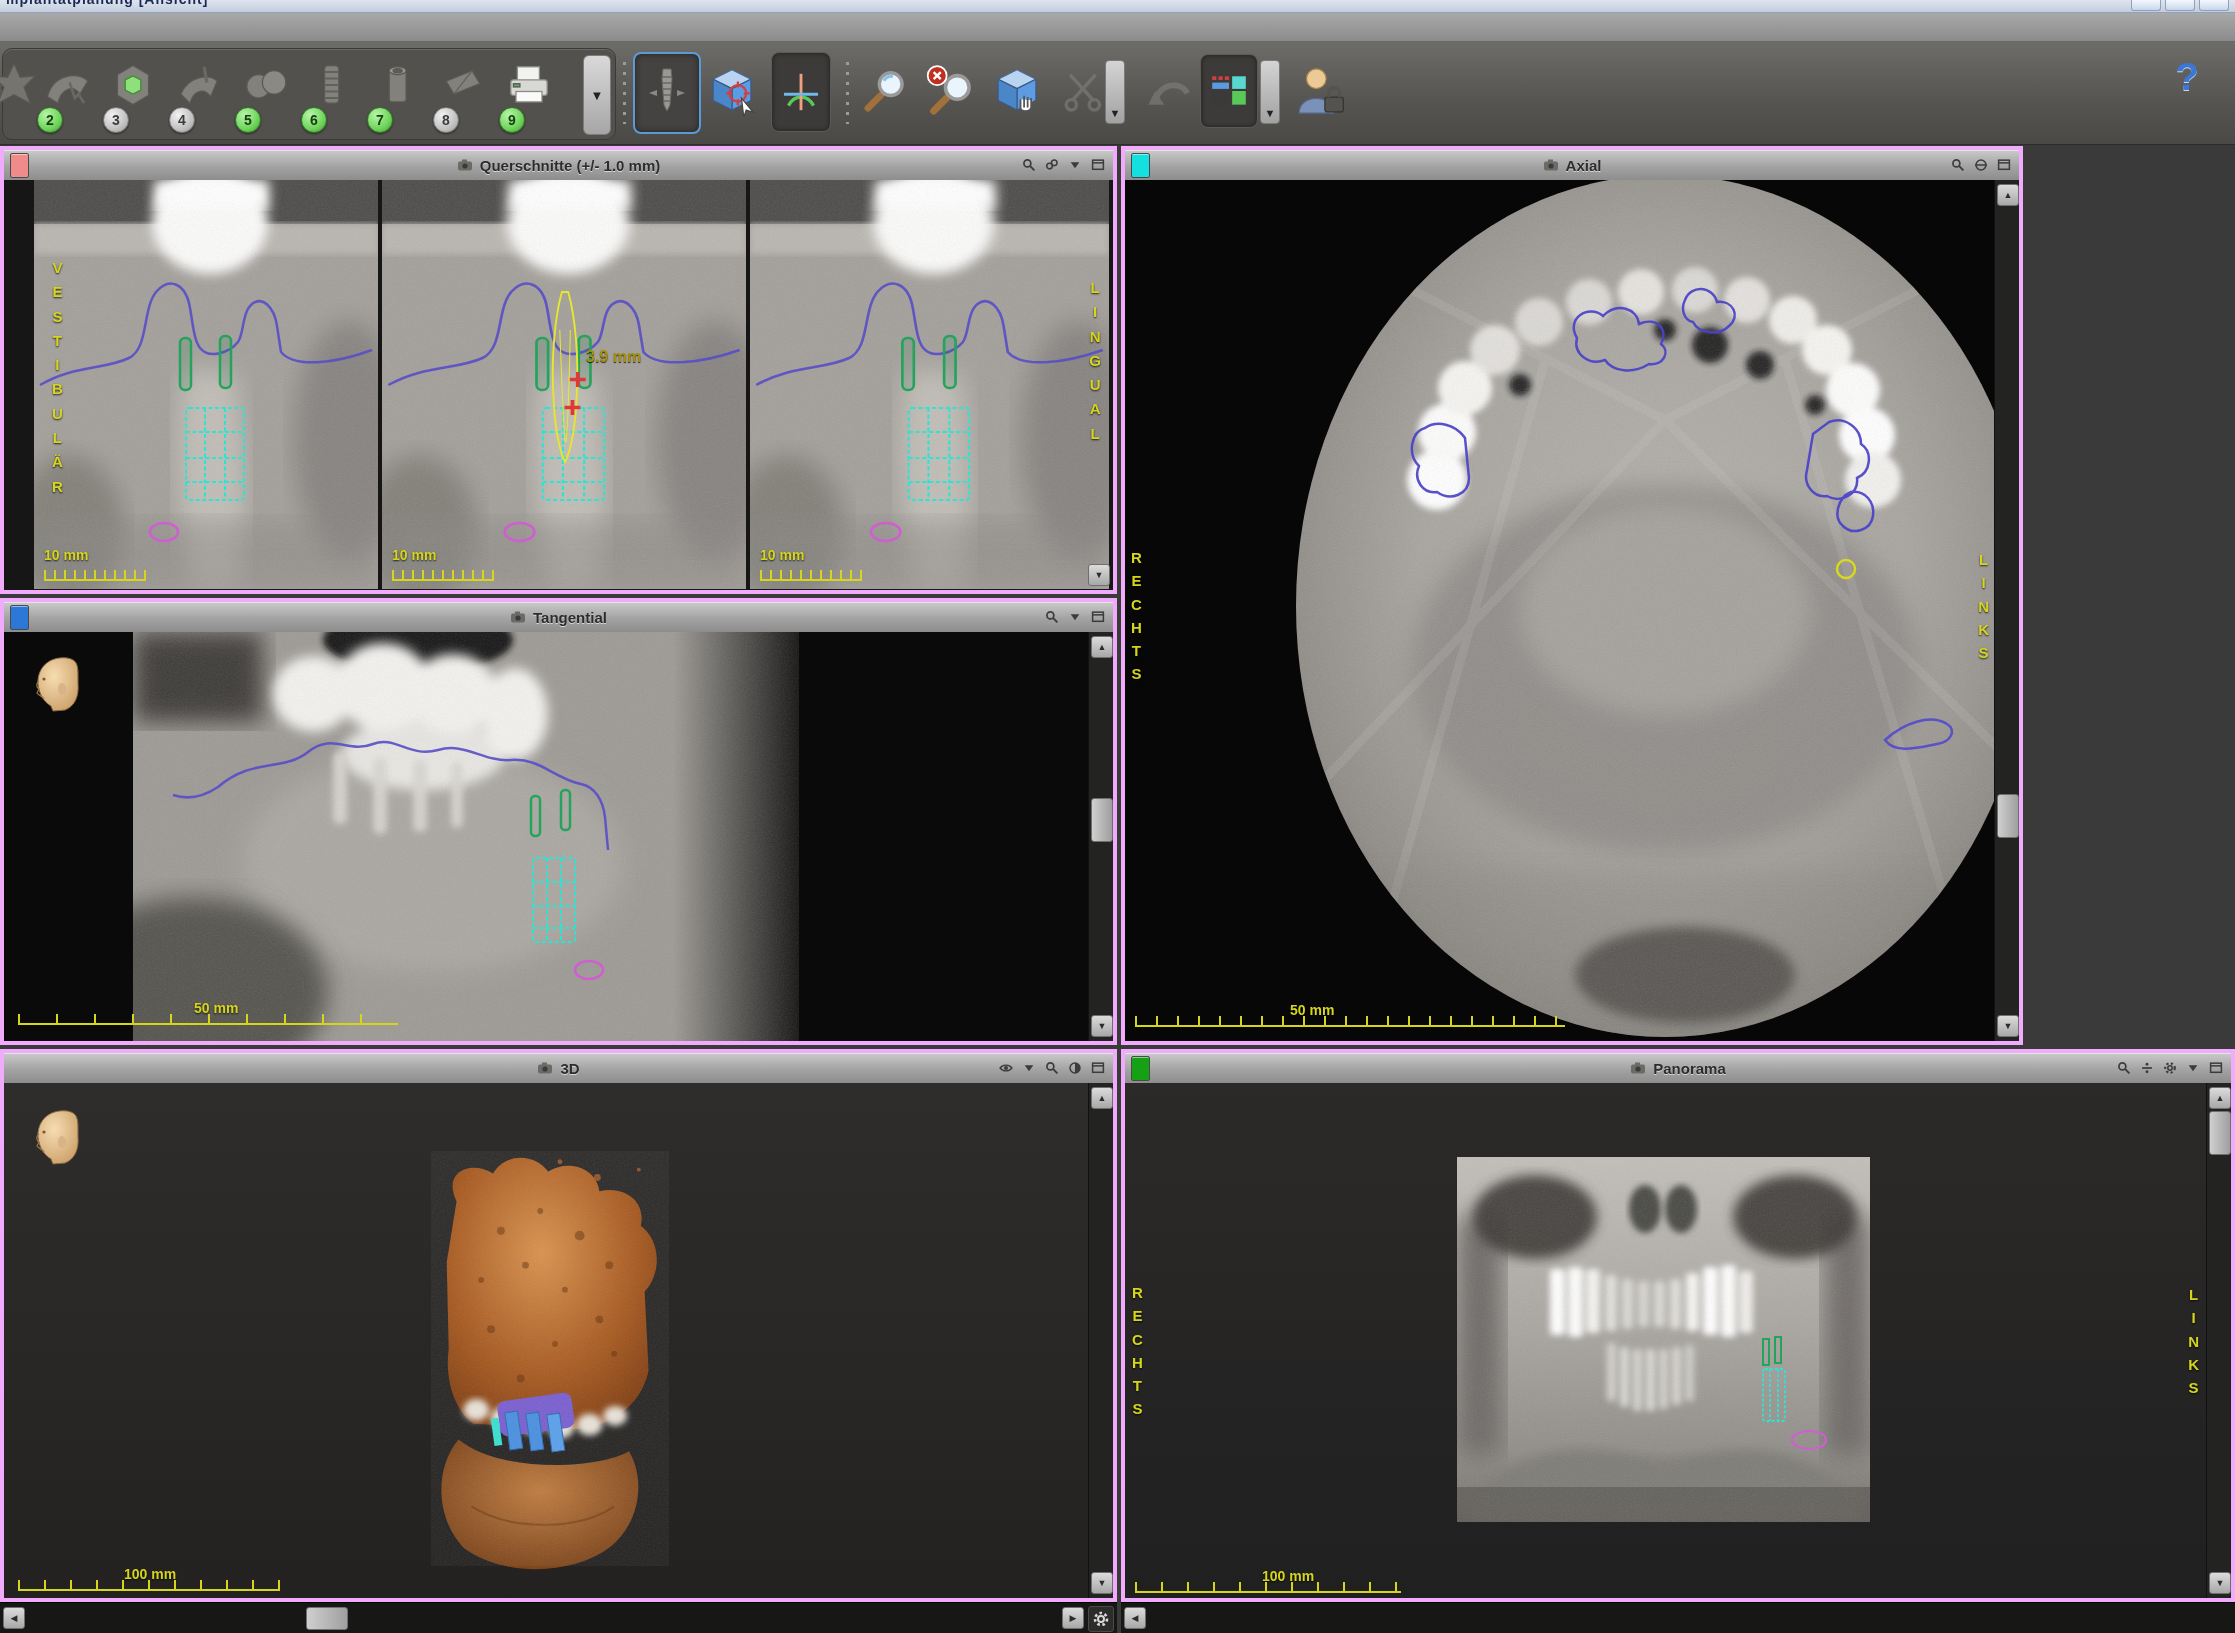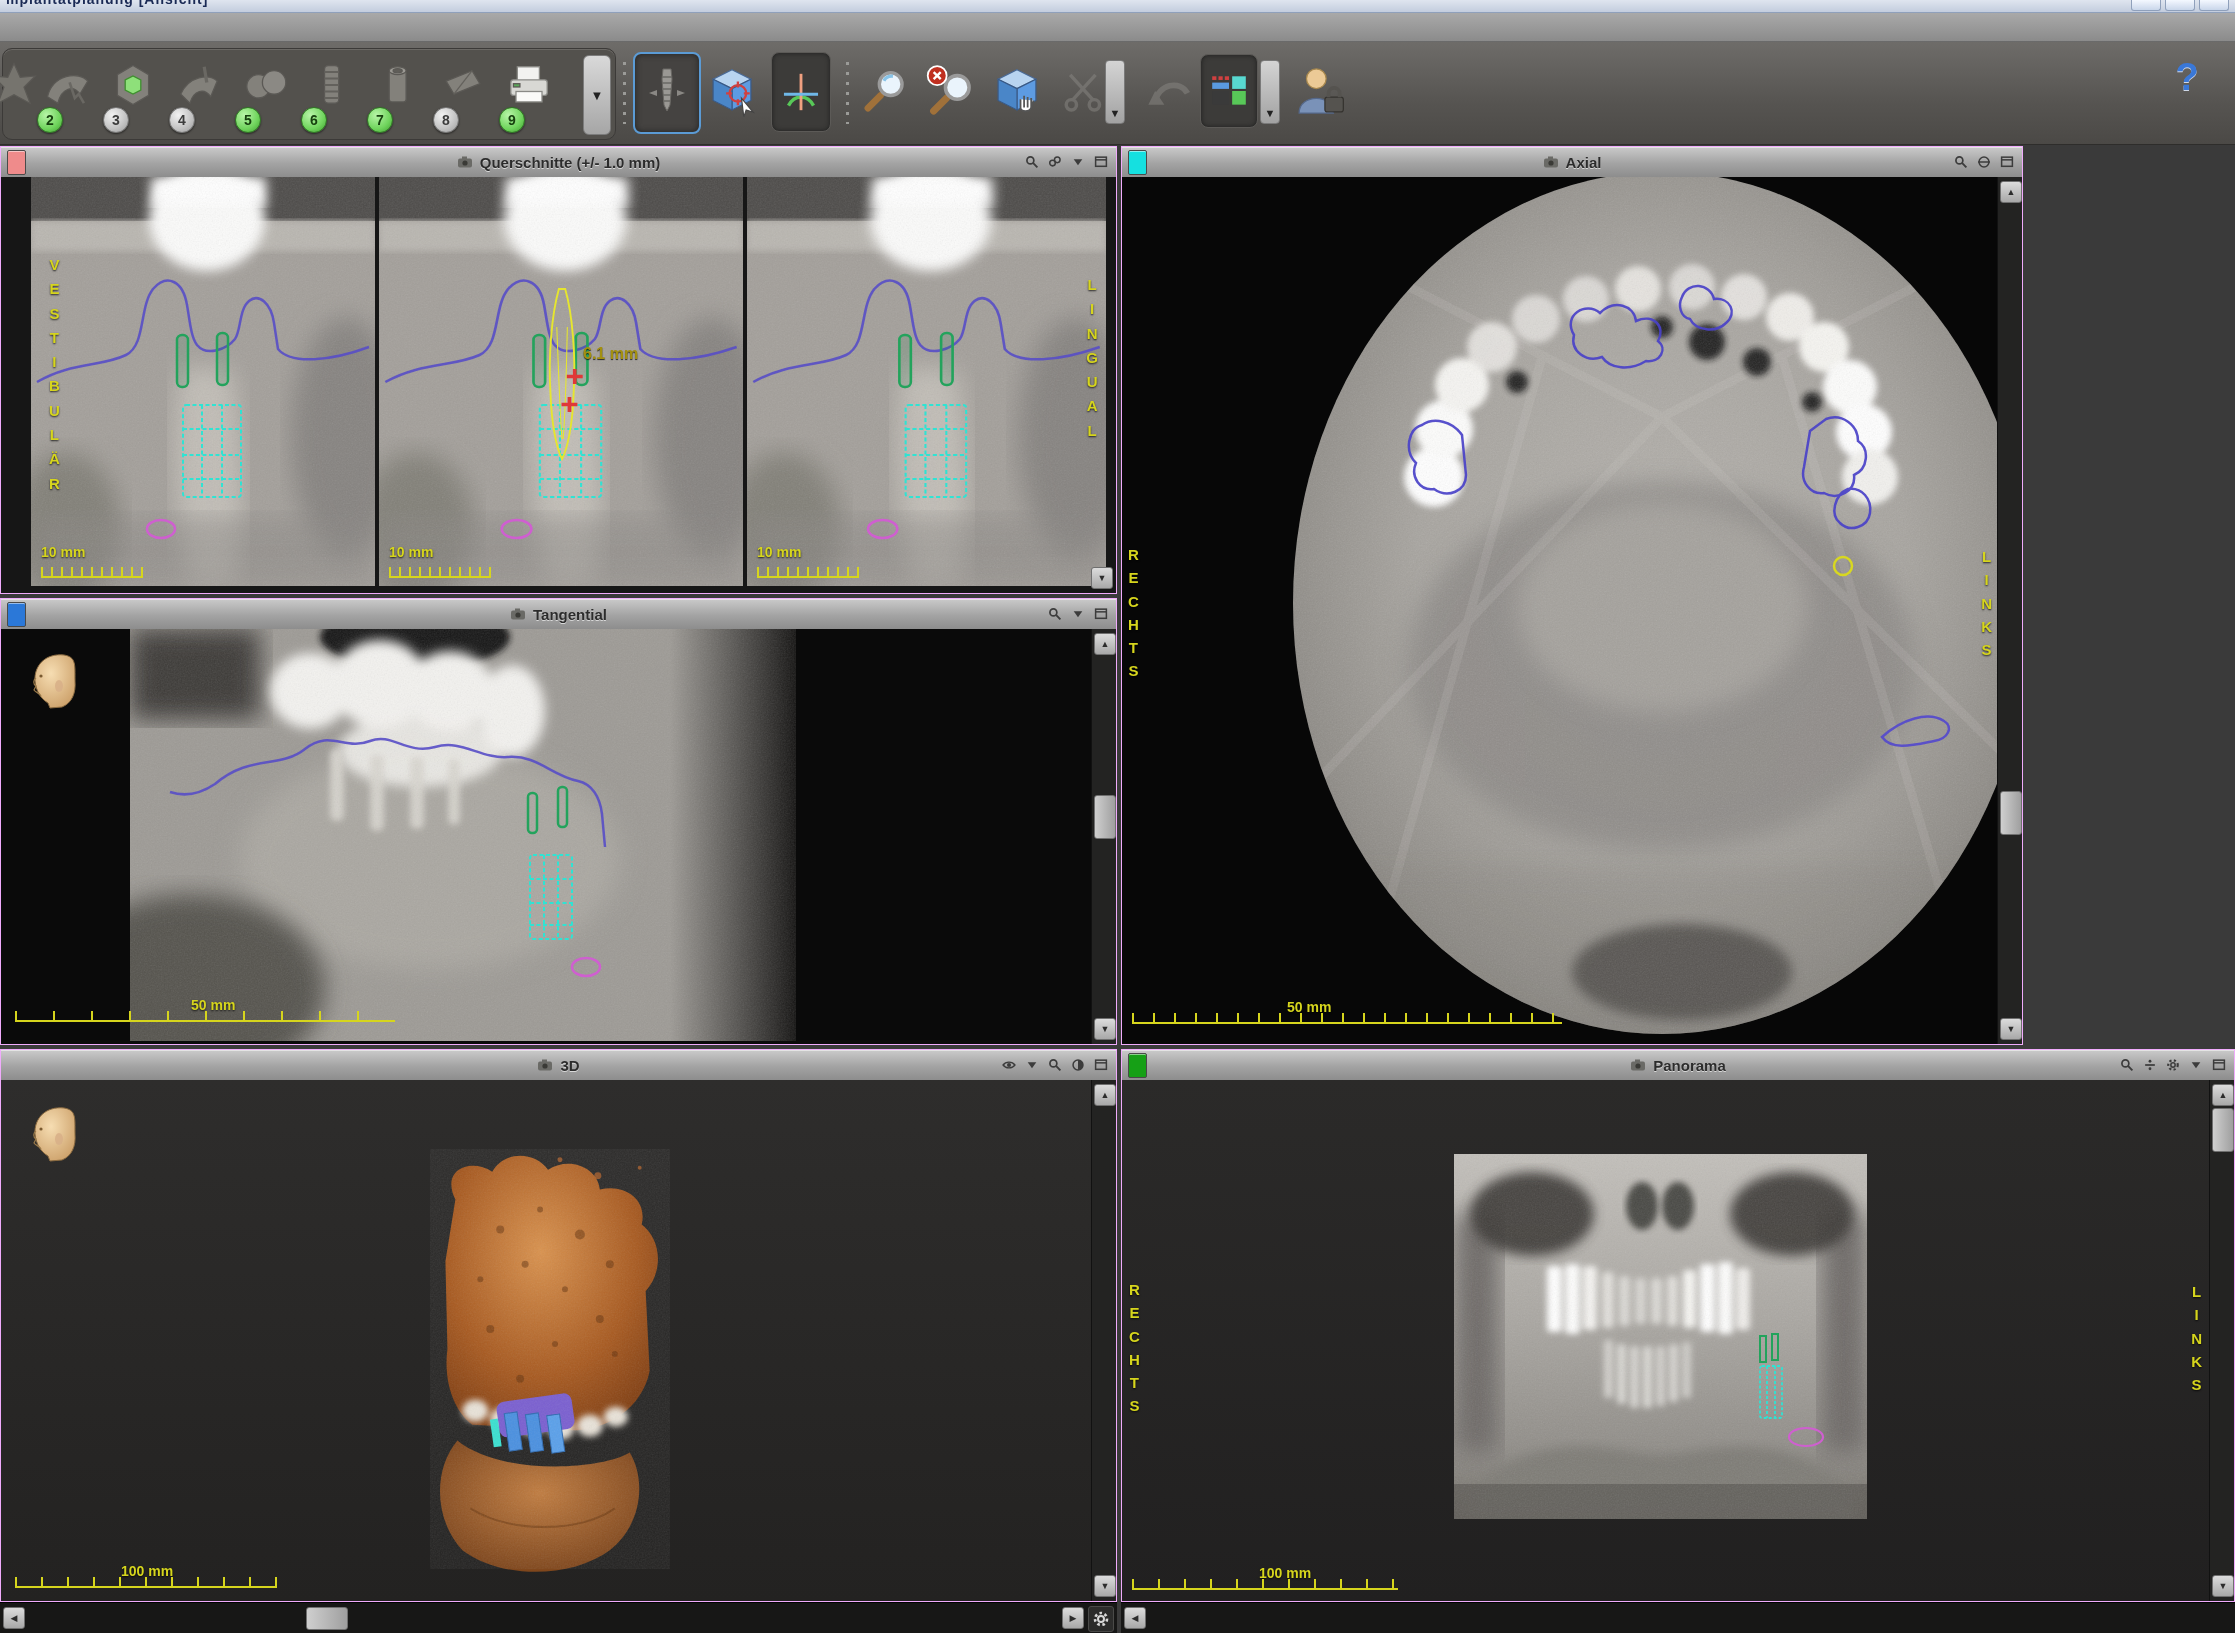--- a/index.html
+++ b/index.html
@@ -41,21 +41,21 @@
   .tool-btn.selected{border:2px solid #5b9bd5;background:#454341;box-shadow:inset 0 0 6px #222;}
   .tool-btn.darkbg{background:#3c3b39;border:1px solid #5c5a57;box-shadow:inset 0 0 5px #1e1e1e;}
   .tool-btn.disabled{opacity:.5;}
   .mini-drop{position:absolute;top:18px;width:20px;height:64px;border-radius:4px;
     background:linear-gradient(#d4d4d4,#a2a2a2);border:1px solid #7a7a7a;
     display:flex;align-items:flex-end;justify-content:center;color:#222;font-size:11px;padding-bottom:4px;box-sizing:border-box;}
   #helpbtn{position:absolute;right:28px;top:14px;width:40px;height:48px;color:#3a78d8;
     font:bold 38px "Liberation Sans",sans-serif;text-align:center;text-shadow:0 1px 0 #cfd8e8;}
 
   
-  .panel{position:absolute;background:#141414;border:1px solid #f0abfc;box-sizing:border-box;}
+  .panel{position:absolute;background:#141414;border:4px solid #f0abfc;box-sizing:border-box;}
   .phead{position:relative;height:30px;background:linear-gradient(#cacaca,#a3a3a3 55%,#8d8d8d);
     border-bottom:1px solid #585858;box-shadow:inset 0 1px 0 #e4e4e4;}
   .chip{position:absolute;left:6px;top:3px;width:17px;height:23px;border:1px solid #4a4a4a;
     border-radius:2px;box-shadow:inset 0 1px 0 rgba(255,255,255,.5);}
   .ph-title-wrap{position:absolute;left:0;right:0;top:0;height:30px;display:flex;
     align-items:center;justify-content:center;gap:7px;}
   .ph-title{font:bold 15px "Liberation Sans",sans-serif;color:#2c2c2c;text-shadow:0 1px 0 #d8d8d8;}
   .ph-icons{position:absolute;right:6px;top:3px;display:flex;gap:5px;align-items:center;height:24px;}
   .phi{width:18px;height:18px;display:flex;align-items:center;justify-content:center;}
   .pbody{position:absolute;left:0;top:30px;right:0;bottom:0;overflow:hidden;}
@@ -419,21 +419,21 @@
 R</div>
         <div class="sctext" style="left:10px;bottom:26px">10 mm</div>
         <div class="ruler" style="left:10px;bottom:8px;width:102px"></div>
       </div>
 
       <div class="xslot" style="left:378px;width:364px">
         <svg viewBox="0 0 344 409" preserveAspectRatio="none">
             <use href="#xsG"></use>
             <use href="#xsMid"></use>
           </svg>
-        <div class="measure" style="left:204px;top:168px">6.1 mm</div>
+        <div class="measure" style="left:204px;top:168px">3.9 mm</div>
         <div class="sctext" style="left:10px;bottom:26px">10 mm</div>
         <div class="ruler" style="left:10px;bottom:8px;width:102px"></div>
       </div>
 
       <div class="xslot" style="left:746px;width:359px">
         <svg viewBox="0 0 344 409" preserveAspectRatio="none">
             <use href="#xsG"></use>
           </svg>
         <div class="vtext" style="right:8px;top:96px">L
 I

